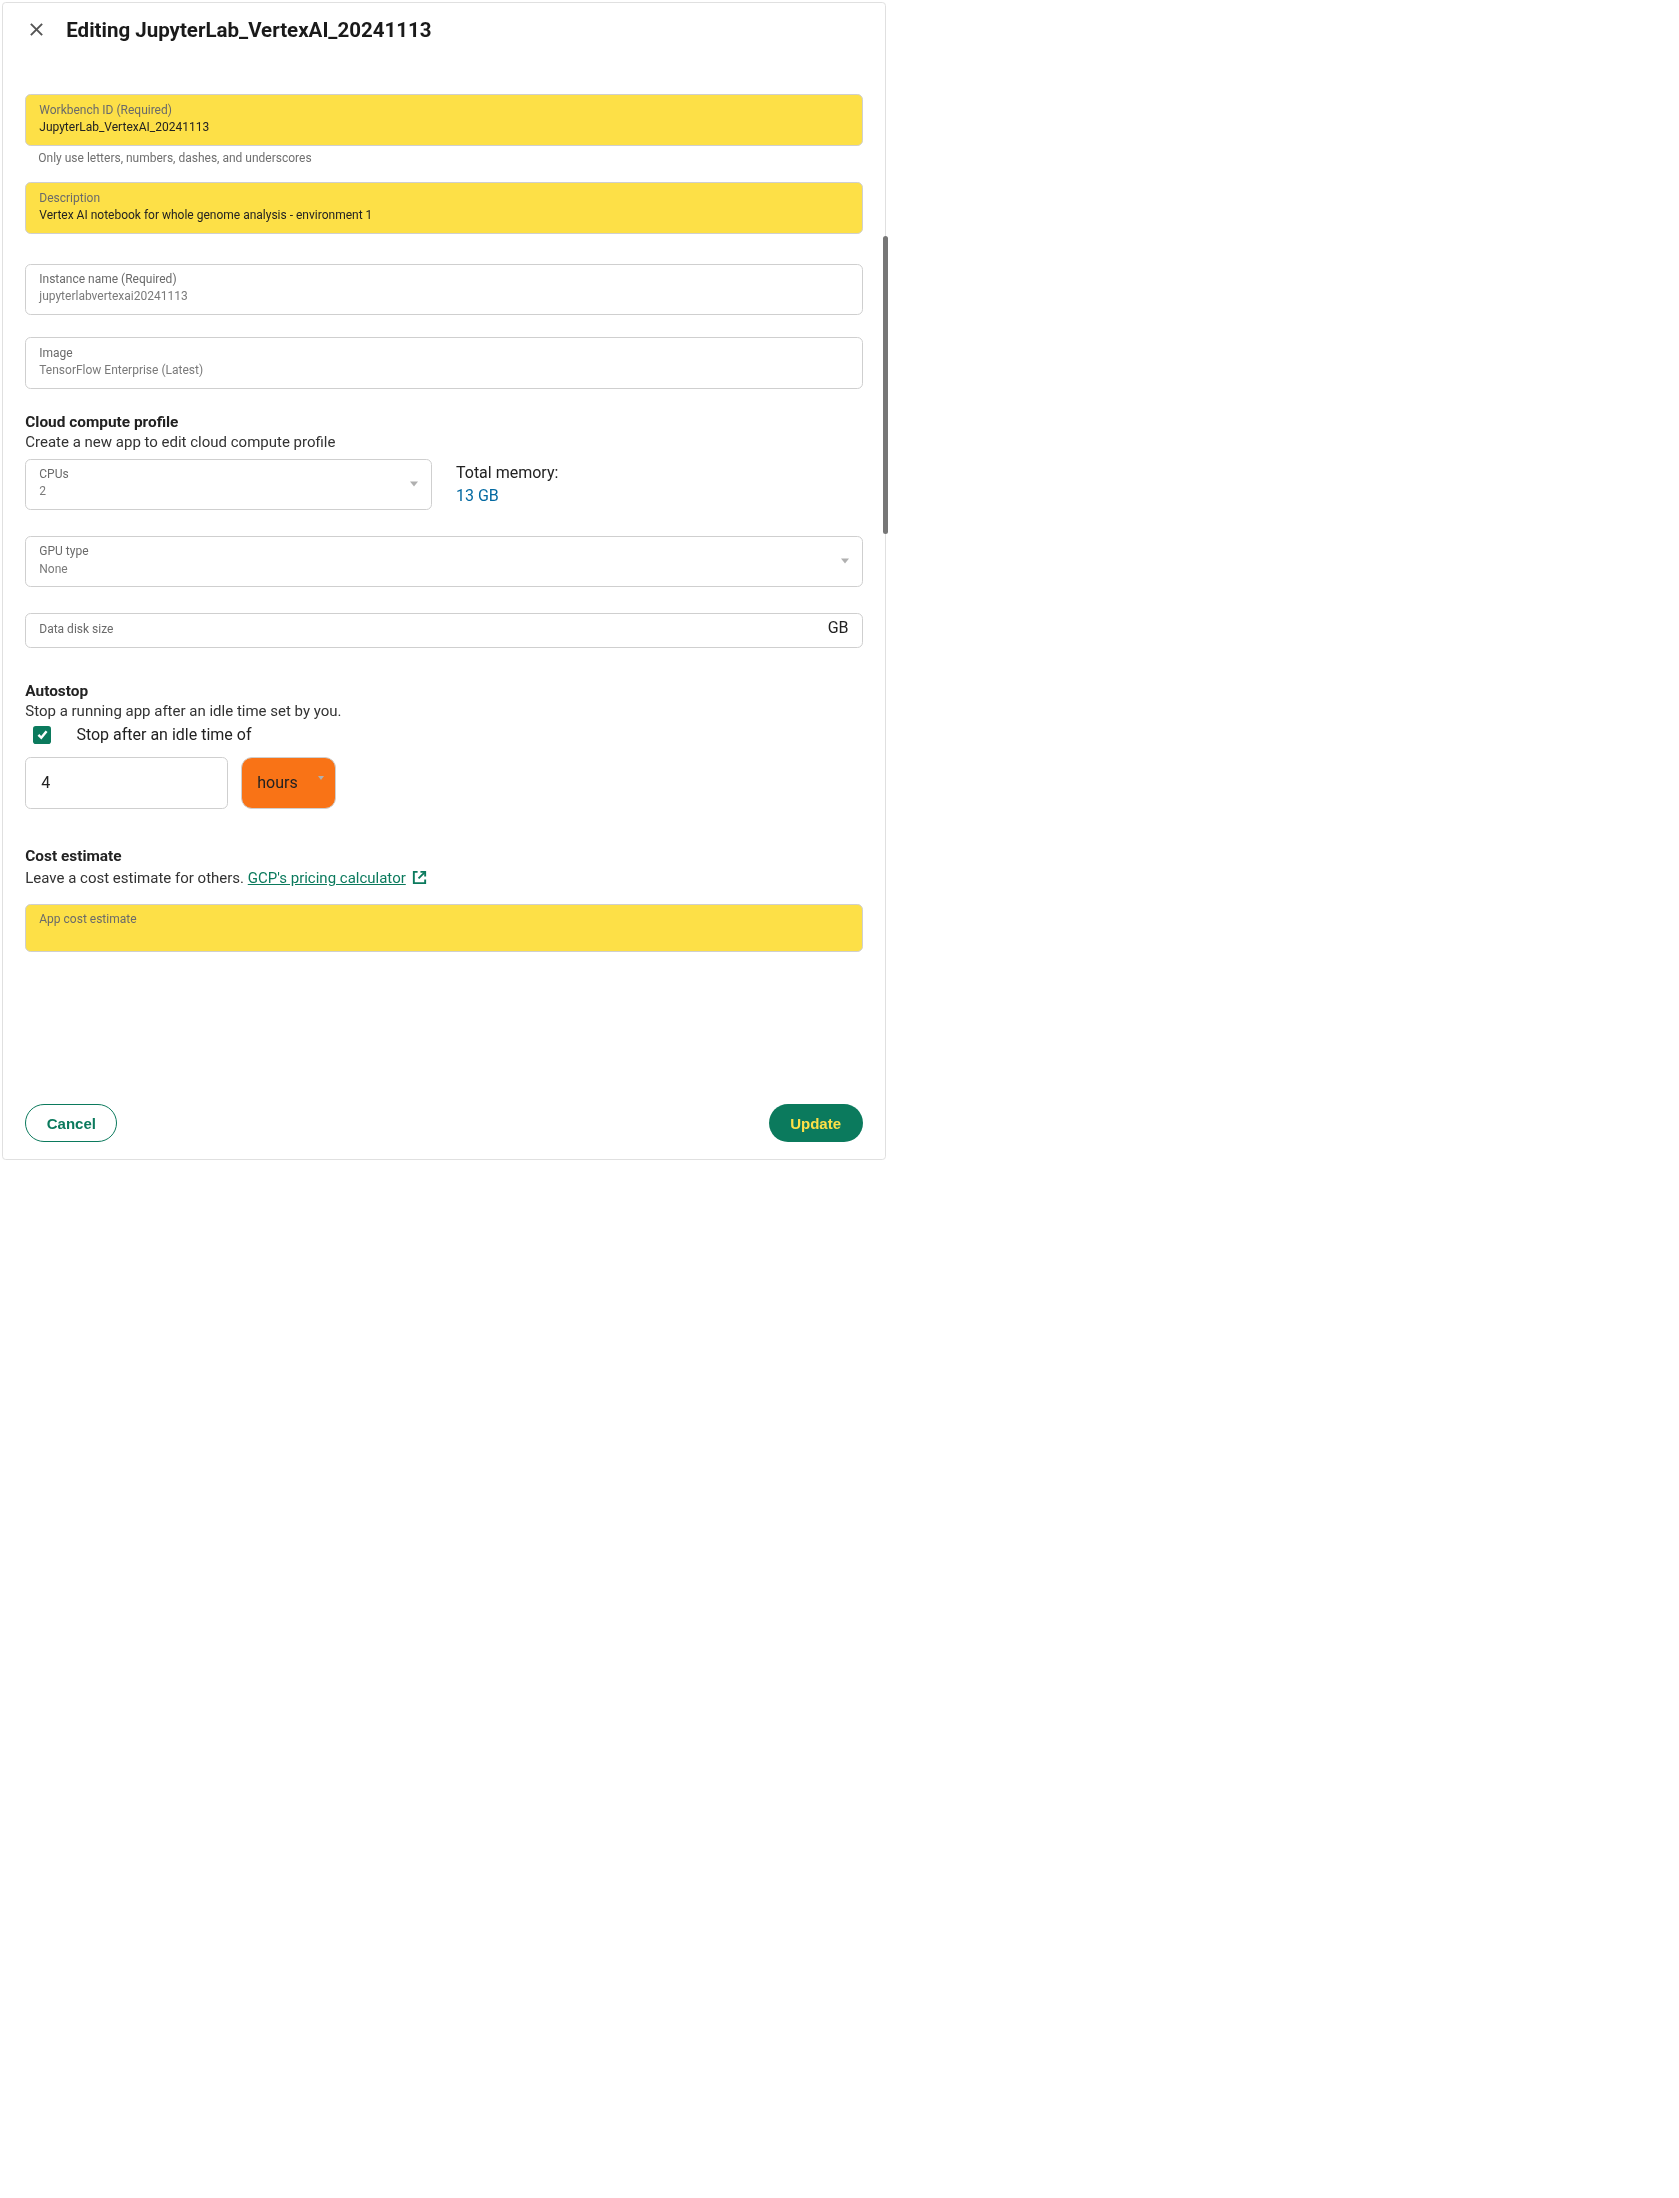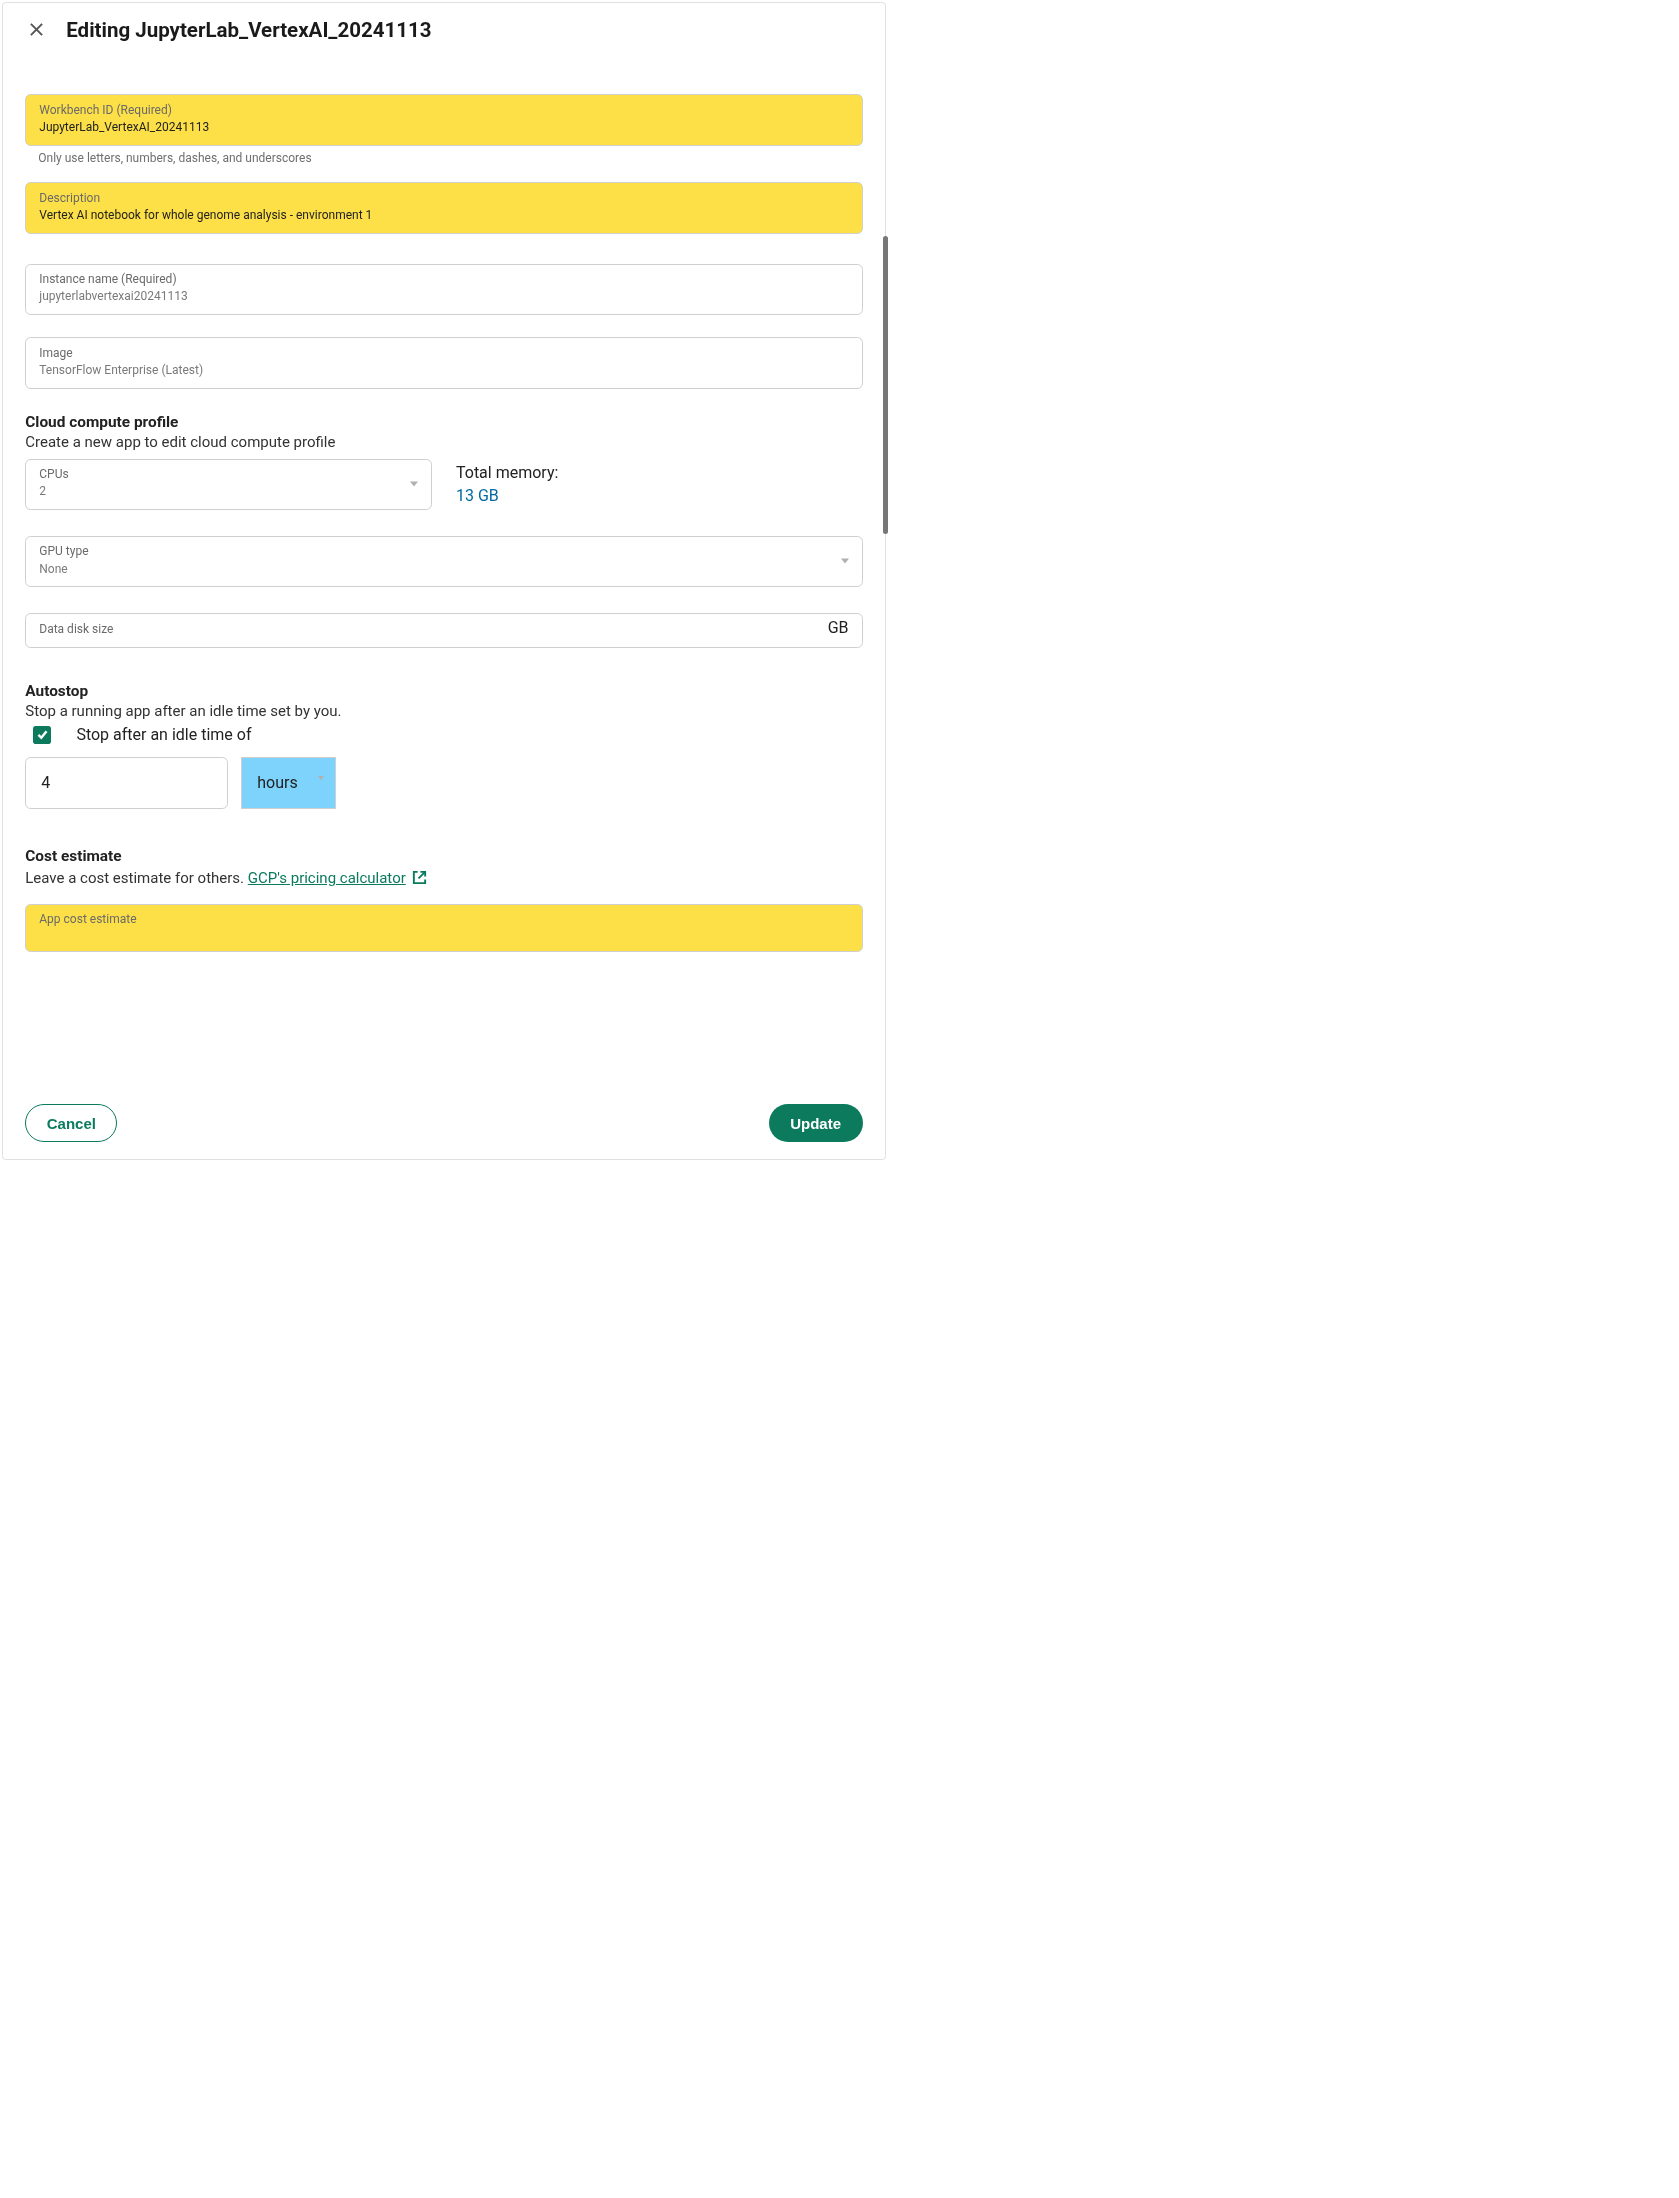--- a/index.html
+++ b/index.html
@@ -150,25 +150,25 @@
     border-radius: 5.6px;
     padding: 15px 15px;
     font-size: 16px;
     color: #222;
     width: 203px;
     background: #fff;
   }
   .small-select-wrap {
     position: relative;
     border: 0.9px solid #cfcfcf;
-    border-radius: 0;
+    border-radius: 11px;
     padding: 15px 37px 16px 15px;
     font-size: 16px;
     color: #222;
-    background: #7dd3fc;
+    background: #f97316;
     display: inline-flex;
     align-items: center;
   }
 
   .link {
     color: #0b7a5d;
     text-decoration: underline;
     display: inline-flex;
     align-items: center;
     gap: 5.6px;
@@ -194,21 +194,21 @@
     cursor: pointer;
     border: 0.9px solid transparent;
   }
   .btn-cancel {
     background: #fff;
     border-color: #0b7a5d;
     color: #0b7a5d;
   }
   .btn-update {
     background: #0b7a5d;
-    color: #ffffff;
+    color: #fde047;
   }
 
   .scroll-indicator {
     position: absolute;
     right: -2.8px;
     top: 233px;
     width: 4.7px;
     height: 298px;
     background: #777;
     border-radius: 2.8px;

